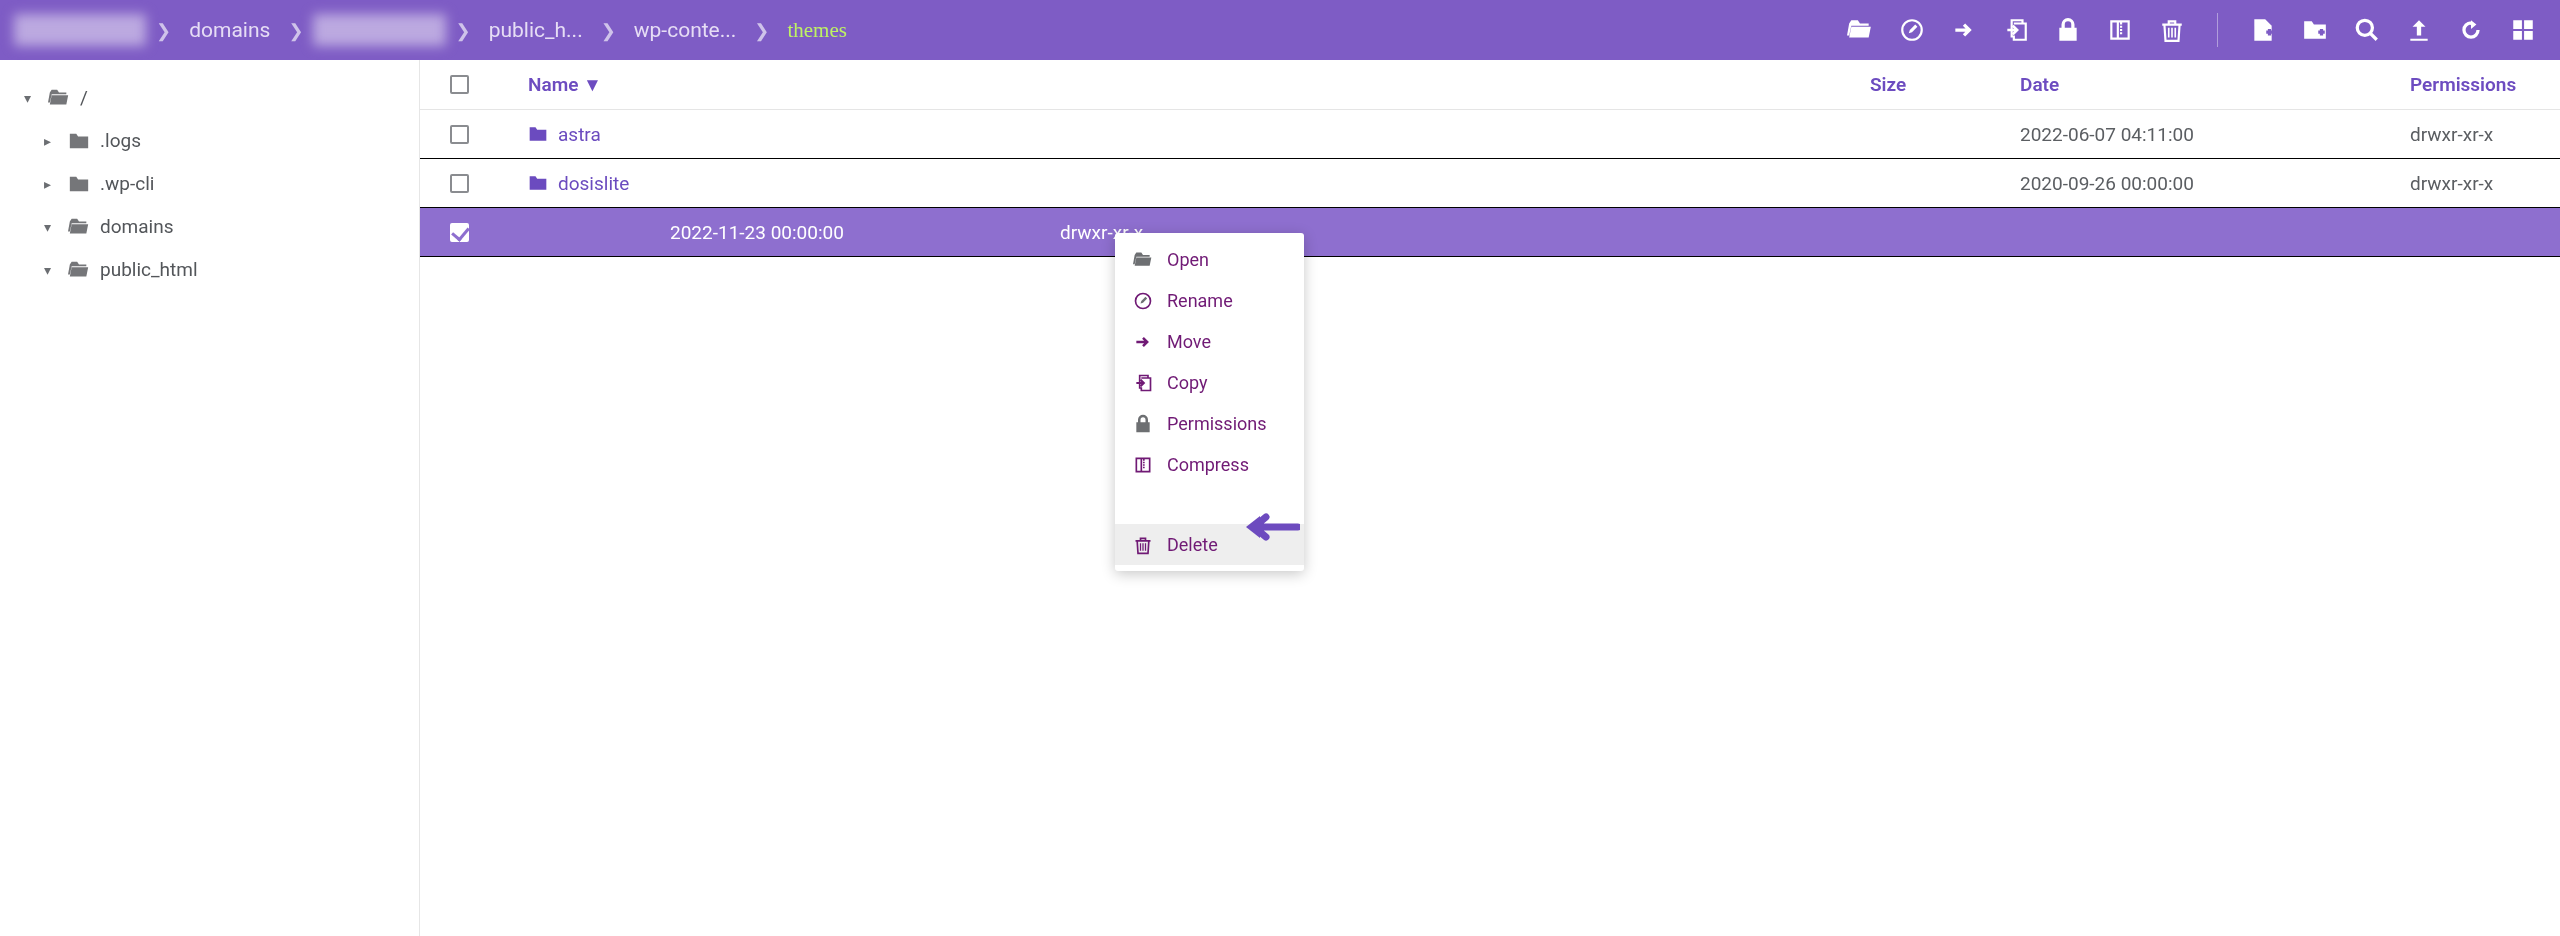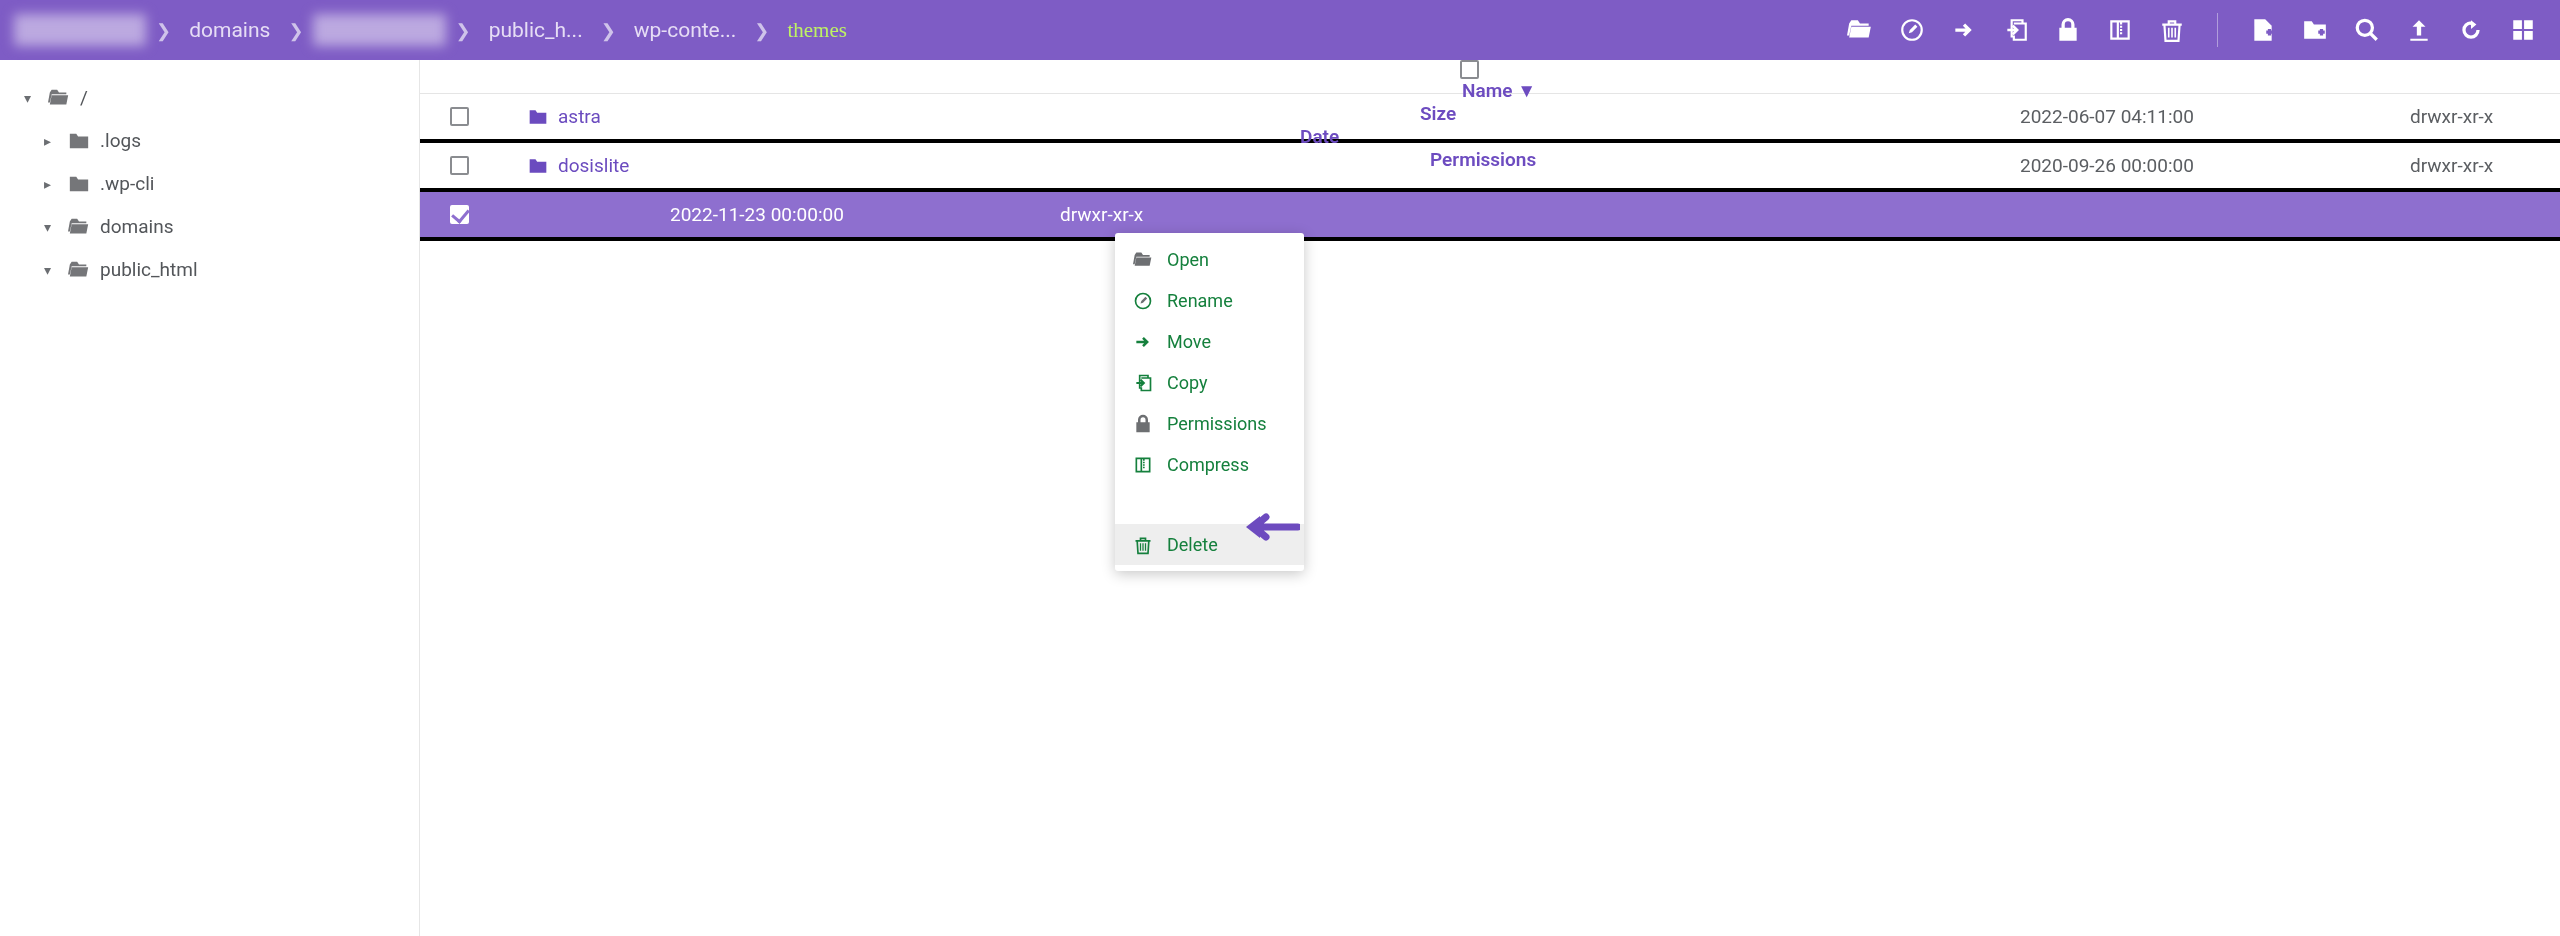--- a/index.html
+++ b/index.html
@@ -18,42 +18,42 @@
   
   
   .container { display: flex; height: calc(100% - 60px); }
   .sidebar { width: 420px; border-right: 1px solid #e6e6e6; padding: 16px 10px; }
   .tree-item { display: flex; align-items: center; gap: 10px; padding: 10px 8px 10px 14px; cursor: pointer; color: #53565a; font-size: 19px; }
   .tree-item .caret { width: 14px; display:inline-block; color:#6b6e72; font-size:14px; }
   .tree-item.child { padding-left: 34px; }
   .ficon { width: 22px; height: 22px; fill: #757679; }
   
   .main { flex: 1; position: relative; }
-  .thead { display: flex; align-items: center; height: 34px; border-bottom: 1px solid #e5e5e5; font-weight: 600; color: #6d4cc0; font-size: 19px; padding: 0 20px 0 30px; flex-direction: column; }
+  .thead { display: flex; align-items: center; height: 50px; border-bottom: 1px solid #e5e5e5; font-weight: 600; color: #6d4cc0; font-size: 19px; padding: 0 20px 0 30px; }
   .col-check { width: 70px; display:flex; align-items:center; }
   .col-name { flex: 1; padding-left: 8px; }
   .col-size { width: 150px; }
   .col-date { width: 390px; }
   .col-perm { width: 130px; text-align: left; }
   
-  .row { display:flex; align-items:center; height: 49px; border-bottom: 4px solid #000000; padding: 0 20px 0 30px; font-size: 19px; color:#5b5e62; }
+  .row { display:flex; align-items:center; height: 49px; border-bottom: 1px solid #000000; padding: 0 20px 0 30px; font-size: 19px; color:#5b5e62; }
   .row.selected { background: #8e6fcf; color: #fff; }
   .row.selected .col-name, .row.selected .col-date, .row.selected .col-perm { color:#fff; }
   .row .col-name { color: #6b4bbf; display:flex; align-items:center; gap:10px; }
   .row .row-icon { width:20px; height:20px; fill:#6b4bbf; }
   .row.selected .row-icon { fill:#fff; }
   .row.selected .col-name { color:#fff; }
   
   .chk { width:19px; height:19px; border:2px solid #8a8c90; border-radius:2px; cursor:pointer; background:#fff; }
   .chk.checked { border-color:#fff; background:#fff; position:relative; }
   .chk.checked::after { content:""; position:absolute; left:3px; top:-1px; width:8px; height:13px; border:solid #8e6fcf; border-width:0 3px 3px 0; transform:rotate(40deg); }
   
   
   .ctx { position:absolute; left:695px; top:173px; width:189px; background:#fff; border-radius:3px; box-shadow:0 3px 14px rgba(0,0,0,0.22); padding:6px 0; z-index:50; }
-  .ctx-item { display:flex; align-items:center; gap:14px; padding:10px 18px; font-size:18px; color:#15803d; cursor:pointer; }
+  .ctx-item { display:flex; align-items:center; gap:14px; padding:10px 18px; font-size:18px; color:#701a75; cursor:pointer; }
   .ctx-item:hover, .ctx-item.hover { background:#eeeeee;margin-top:39px; }
   .ctx-icon { width:20px; height:20px; fill:#6d6f72; }
   .arrow-annot { position:absolute; left:820px; top:450px; z-index:60; }
   .arrow-annot svg { width:60px; height:34px; }
 </style>
 </head>
 <body>
 
 <svg width="0" height="0" style="position:absolute">
  <defs>

